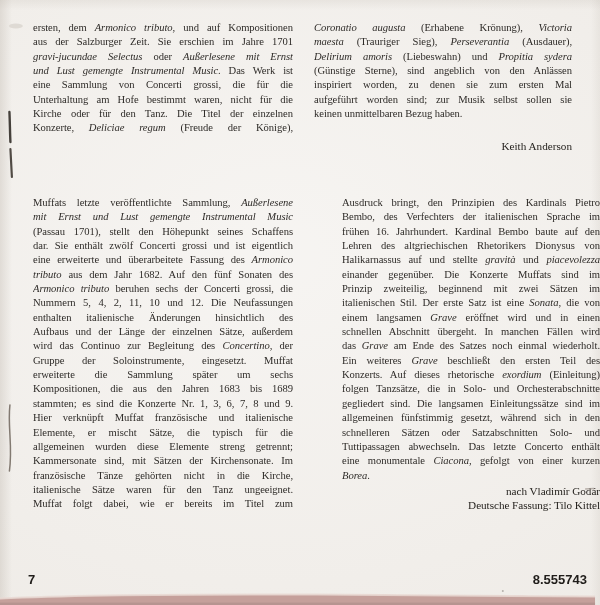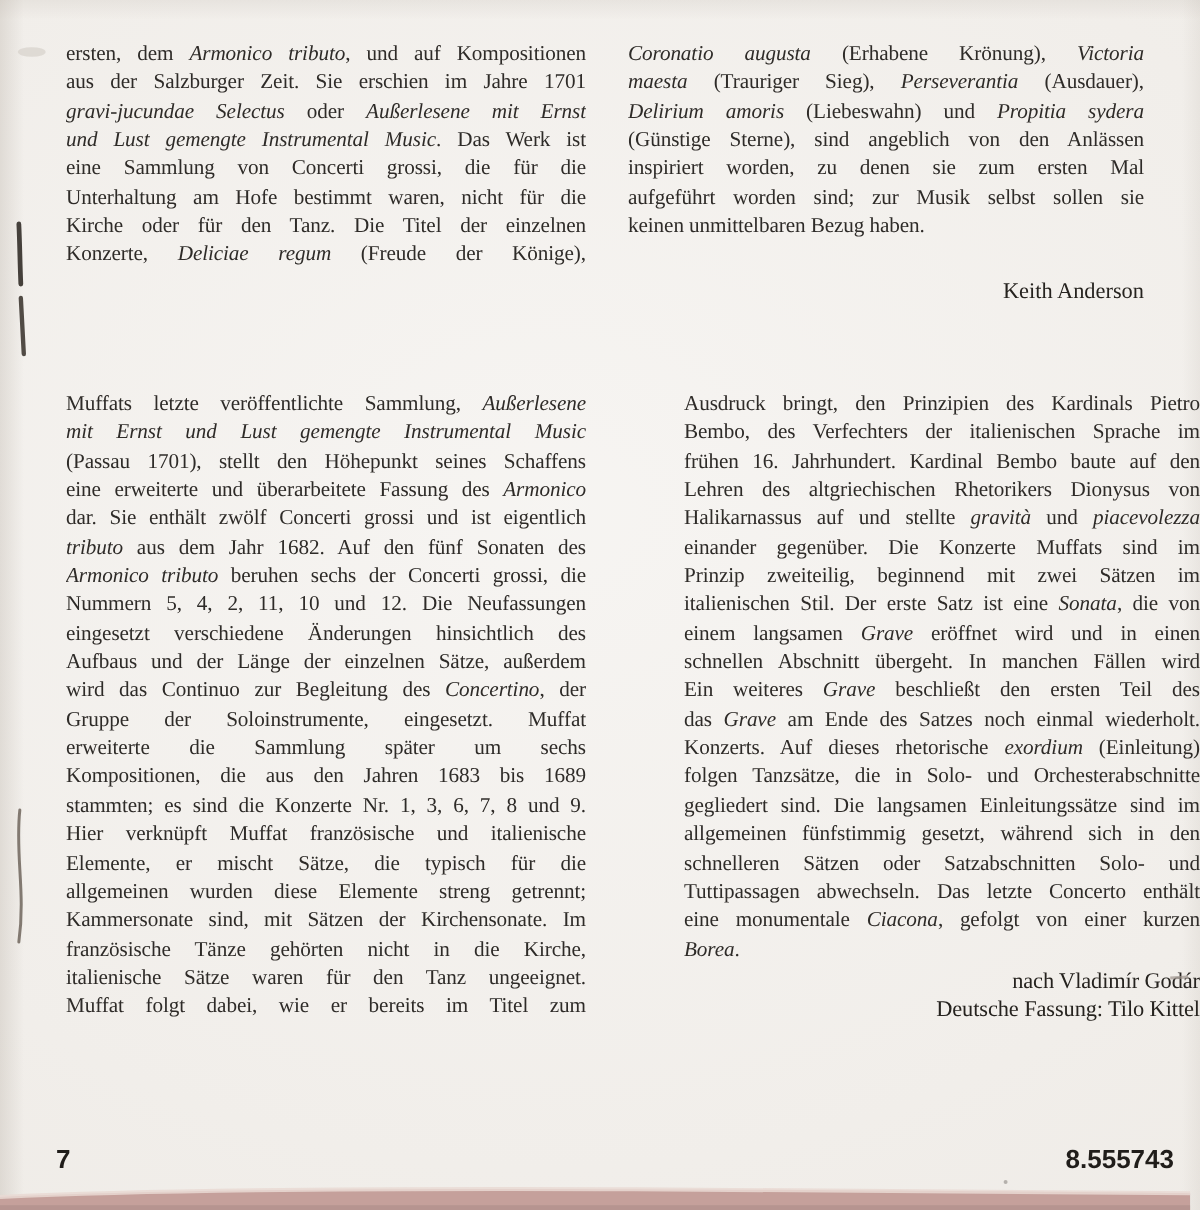--- a/index.html
+++ b/index.html
@@ -78,26 +78,26 @@
     <div class="jline">aufgeführt worden sind; zur Musik selbst sollen sie</div>
     <div class="jline end">keinen unmittelbaren Bezug haben.</div>
   </div>
 
 <div class="credit credit-keith">Keith Anderson</div>
 
 <div class="col c-l2">
     <div class="jline">Muffats letzte veröffentlichte Sammlung, <i>Außerlesene</i></div>
     <div class="jline"><i>mit Ernst und Lust gemengte Instrumental Music</i></div>
     <div class="jline">(Passau 1701), stellt den Höhepunkt seines Schaffens</div>
+    <div class="jline">dar. Sie enthält zwölf Concerti grossi und ist eigentlich</div>
     <div class="jline">eine erweiterte und überarbeitete Fassung des <i>Armonico</i></div>
-    <div class="jline">dar. Sie enthält zwölf Concerti grossi und ist eigentlich</div>
     <div class="jline"><i>tributo</i> aus dem Jahr 1682. Auf den fünf Sonaten des</div>
     <div class="jline"><i>Armonico tributo</i> beruhen sechs der Concerti grossi, die</div>
     <div class="jline">Nummern 5, 4, 2, 11, 10 und 12. Die Neufassungen</div>
-    <div class="jline">eingesetzt verschiedene Änderungen hinsichtlich des</div>
+    <div class="jline">enthalten italienische Änderungen hinsichtlich des</div>
     <div class="jline">Aufbaus und der Länge der einzelnen Sätze, außerdem</div>
     <div class="jline">wird das Continuo zur Begleitung des <i>Concertino</i>, der</div>
     <div class="jline">Gruppe der Soloinstrumente, eingesetzt. Muffat</div>
     <div class="jline">erweiterte die Sammlung später um sechs</div>
     <div class="jline">Kompositionen, die aus den Jahren 1683 bis 1689</div>
     <div class="jline">stammten; es sind die Konzerte Nr. 1, 3, 6, 7, 8 und 9.</div>
     <div class="jline">Hier verknüpft Muffat französische und italienische</div>
     <div class="jline">Elemente, er mischt Sätze, die typisch für die</div>
     <div class="jline">allgemeinen wurden diese Elemente streng getrennt;</div>
     <div class="jline">Kammersonate sind, mit Sätzen der Kirchensonate. Im</div>
@@ -111,22 +111,22 @@
       <div class="jline">Ausdruck bringt, den Prinzipien des Kardinals Pietro</div>
       <div class="jline">Bembo, des Verfechters der italienischen Sprache im</div>
       <div class="jline">frühen 16. Jahrhundert. Kardinal Bembo baute auf den</div>
       <div class="jline">Lehren des altgriechischen Rhetorikers Dionysus von</div>
       <div class="jline">Halikarnassus auf und stellte <i>gravità</i> und <i>piacevolezza</i></div>
       <div class="jline">einander gegenüber. Die Konzerte Muffats sind im</div>
       <div class="jline">Prinzip zweiteilig, beginnend mit zwei Sätzen im</div>
       <div class="jline">italienischen Stil. Der erste Satz ist eine <i>Sonata</i>, die von</div>
       <div class="jline">einem langsamen <i>Grave</i> eröffnet wird und in einen</div>
       <div class="jline">schnellen Abschnitt übergeht. In manchen Fällen wird</div>
+      <div class="jline">das <i>Grave</i> am Ende des Satzes noch einmal wiederholt.</div>
       <div class="jline">Ein weiteres <i>Grave</i> beschließt den ersten Teil des</div>
-      <div class="jline">das <i>Grave</i> am Ende des Satzes noch einmal wiederholt.</div>
       <div class="jline">Konzerts. Auf dieses rhetorische <i>exordium</i> (Einleitung)</div>
       <div class="jline">folgen Tanzsätze, die in Solo- und Orchesterabschnitte</div>
       <div class="jline">gegliedert sind. Die langsamen Einleitungssätze sind im</div>
       <div class="jline">allgemeinen fünfstimmig gesetzt, während sich in den</div>
       <div class="jline">schnelleren Sätzen oder Satzabschnitten Solo- und</div>
       <div class="jline">Tuttipassagen abwechseln. Das letzte Concerto enthält</div>
       <div class="jline">eine monumentale <i>Ciacona</i>, gefolgt von einer kurzen</div>
       <div class="jline end"><i>Borea</i>.</div>
     </div>
   <div class="credit sig-block">nach Vladimír Godár</div>

